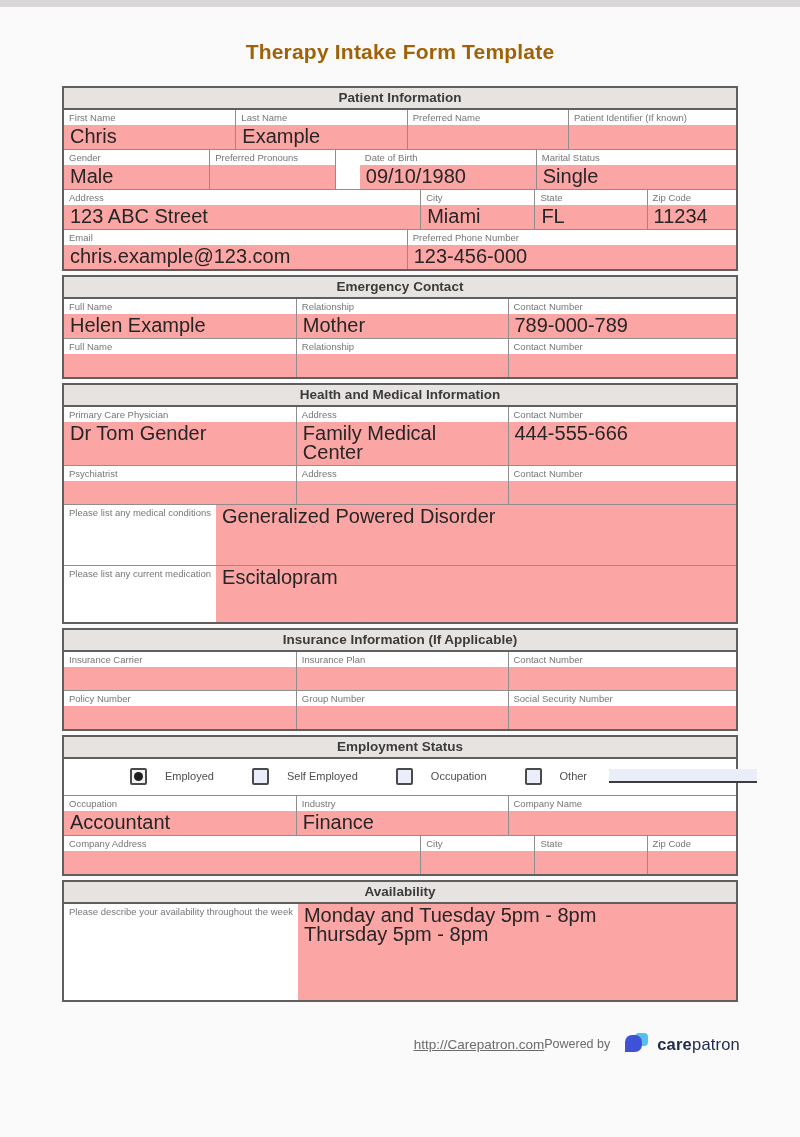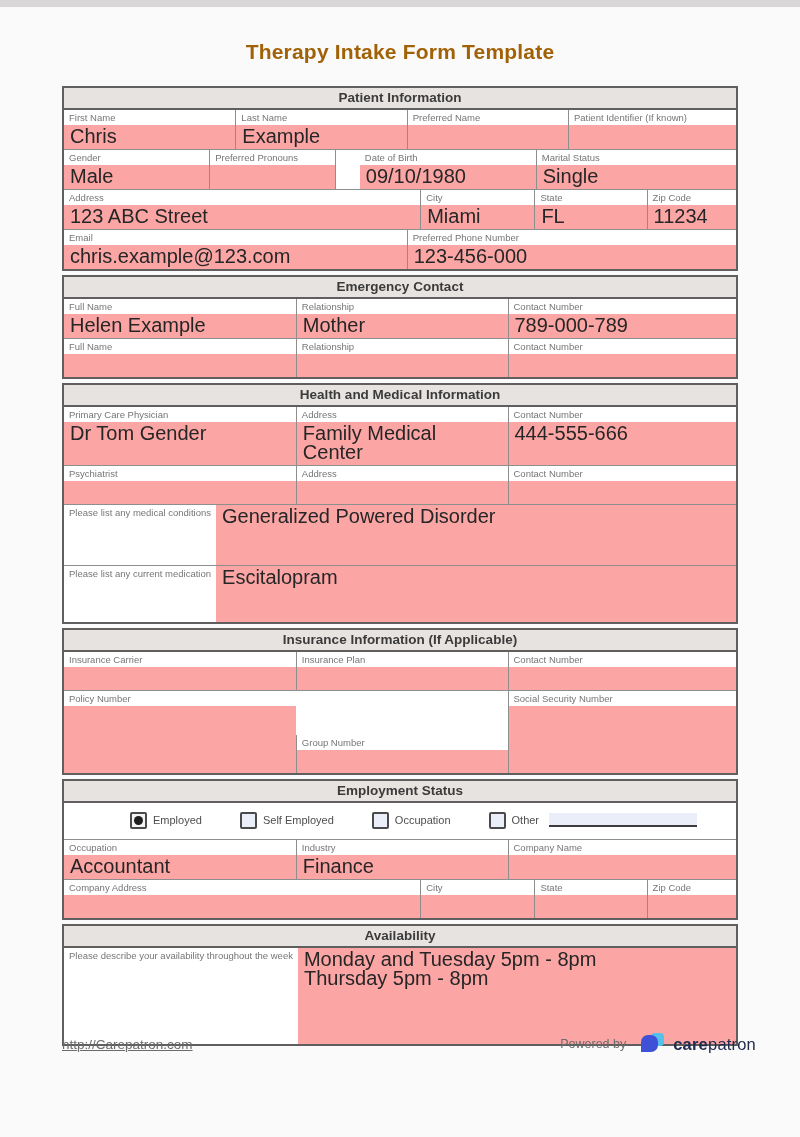--- a/index.html
+++ b/index.html
@@ -23,32 +23,32 @@
   .frow { display:flex; }
   .fcell { display:flex; flex-direction:column; min-height:38px; }
   .fcell + .fcell { border-left:1px solid #8e8e8e; }
   .flabel { font-size:9.5px; color:#767676; padding:2px 5px 1px; line-height:12px; background:#fff; }
   .fvalue {
     flex:1; background:#fca5a5; font-size:20px; color:#262626;
     padding:2px 6px 3px; line-height:19px; white-space:pre-line;
   }
   .tarow { display:flex; flex-direction:row; }
   .cbx-row { display:flex; align-items:center; padding:8px 8px 10px 66px; gap:38px; min-height:36px; background:#fff; }
-  .cbx-group { display:flex; align-items:center; gap:6px;text-align:center; }
+  .cbx-group { display:flex; align-items:center; gap:18px;text-align:center; }
   .cbox {
     width:17px; height:17px; border:2px solid #4a4a4a; background:#eaeef9;
     display:inline-flex; align-items:center; justify-content:center; border-radius:2px; flex:none;
   }
   .cbox.checked { background:#f4f4f4; }
   .dot { width:9px; height:9px; border-radius:50%; background:#1f1f1f; }
   .cbx-label { font-size:11px; color:#4e4e4e; white-space:nowrap; }
   .other-line { display:inline-block; width:148px; height:14px; background:#eaeef9; border-bottom:2px solid #3c3c3c; margin-left:4px; }
   .footer {
-    position:absolute; left:62px; right:44px; top:1032px;
-    display:flex; justify-content:space-between; align-items:center;
+    position:absolute; left:62px; right:60px; top:1032px;
+    display:flex; justify-content:flex-end; align-items:center;
   }
   .footer-link { color:#6b6b6b; font-size:13.5px; text-decoration:underline; }
   .powered { display:flex; align-items:center; gap:12px; }
   .powered-label { color:#6b6b6b; font-size:12.5px; }
   .logo { display:flex; align-items:center; gap:5px; }
   .brand { font-size:16.5px; color:#222b4d; letter-spacing:.2px; }
   .brand .b { font-weight:bold; }
 </style>
 </head>
 <body>
@@ -209,21 +209,21 @@
         <div class="fcell" style="width: 34%;">
           <div class="flabel">Contact Number</div>
           <div class="fvalue"></div>
         </div>
       </div>
       <div class="row frow">
         <div class="fcell" style="width: 34.5%;">
           <div class="flabel">Policy Number</div>
           <div class="fvalue"></div>
         </div>
-        <div class="fcell" style="width: 31.5%; margin-top: 44px;">
+        <div class="fcell" style="width: 31.5%;">
           <div class="flabel">Group Number</div>
           <div class="fvalue"></div>
         </div>
         <div class="fcell" style="width: 34%;">
           <div class="flabel">Social Security Number</div>
           <div class="fvalue"></div>
         </div>
       </div>
     </div>
     <div class="section">

